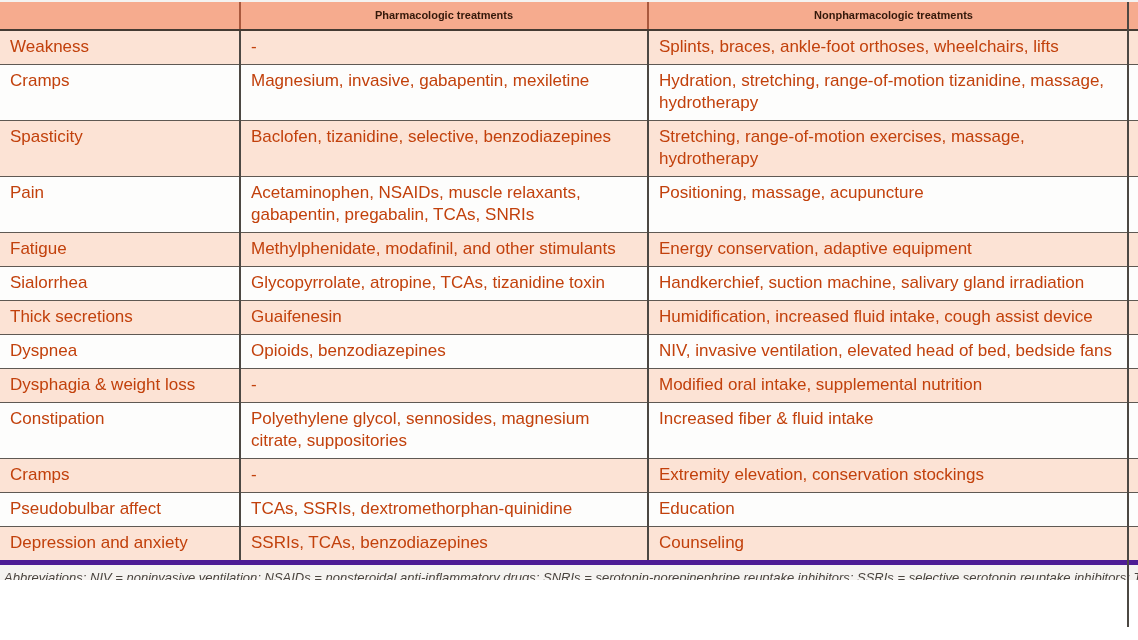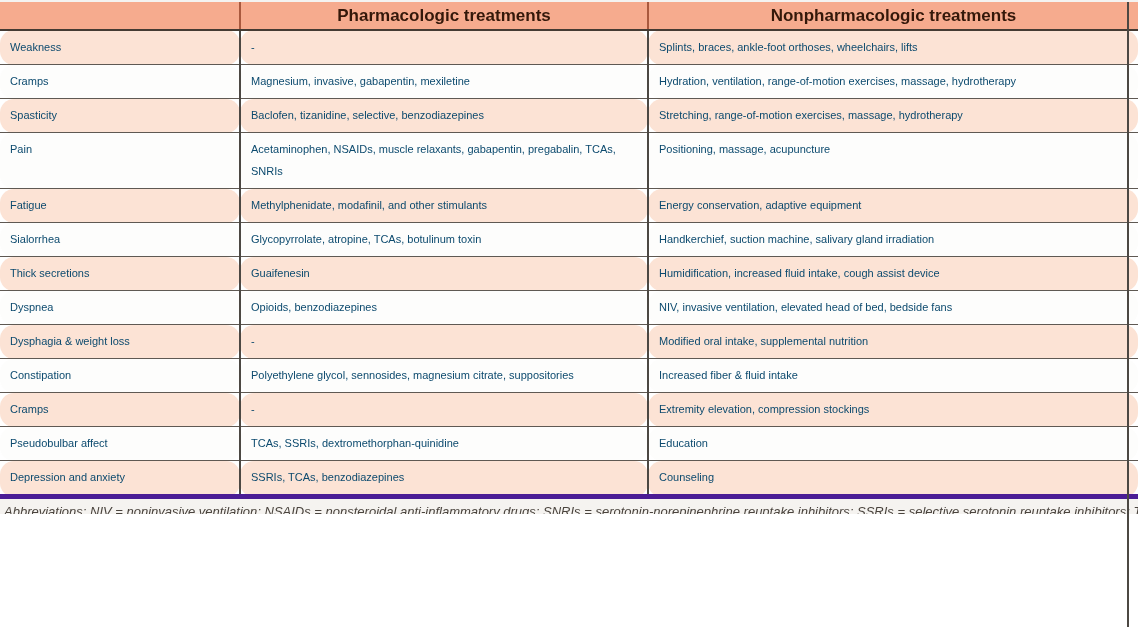--- a/index.html
+++ b/index.html
@@ -22,39 +22,38 @@
     border-collapse: collapse;
     table-layout: fixed;
   }
   col.c1 { width: 240px; }
   col.c2 { width: 408px; }
   col.c3 { width: 490px; }
 
   thead th {
     background: #f6ab8e;
     color: #34180a;
-    font-size: 17px;
+    font-size: 11px;
     font-weight: bold;
     line-height: 21px;
     text-align: center;
     padding: 3px 8px;
     height: 21px;
     border-bottom: 2px solid #453b33;
   }
   thead th.vsep { border-right: 2px solid #a9593e; }
 
   tbody td {
-    color: #0c4a6e;
-    font-size: 11px;
+    color: #c2410c;
+    font-size: 17px;
     line-height: 22px;
     padding: 5px 10px 6px 10px;
     height: 22px;
     vertical-align: top;
     border-bottom: 1px solid #5f5953;
-    border-radius: 14px;
   }
   tbody td.vsep { border-right: 2px solid #4c4843; }
   tbody tr:nth-child(odd)  td { background: #fce3d5; }
   tbody tr:nth-child(even) td { background: #fdfdfc; }
   tbody tr:last-child td { border-bottom: 5px solid #4c1d95; }
 
   .footnote {
     box-sizing: border-box;
     height: 15px;
     overflow: hidden;
@@ -96,40 +95,40 @@
     <tbody>
 
     <tr>
         <td class="vsep">Weakness</td>
         <td class="vsep">-</td>
         <td>Splints, braces, ankle-foot orthoses, wheelchairs, lifts</td>
       </tr>
         <tr>
         <td class="vsep">Cramps</td>
         <td class="vsep">Magnesium, invasive, gabapentin, mexiletine</td>
-        <td>Hydration, ventilation, range-of-motion exercises, massage, hydrotherapy</td>
+        <td>Hydration, stretching, range-of-motion tizanidine, massage, hydrotherapy</td>
       </tr>
         <tr>
         <td class="vsep">Spasticity</td>
         <td class="vsep">Baclofen, tizanidine, selective, benzodiazepines</td>
         <td>Stretching, range-of-motion exercises, massage, hydrotherapy</td>
       </tr>
         <tr>
         <td class="vsep">Pain</td>
         <td class="vsep">Acetaminophen, NSAIDs, muscle relaxants, gabapentin, pregabalin, TCAs, SNRIs</td>
         <td>Positioning, massage, acupuncture</td>
       </tr>
         <tr>
         <td class="vsep">Fatigue</td>
         <td class="vsep">Methylphenidate, modafinil, and other stimulants</td>
         <td>Energy conservation, adaptive equipment</td>
       </tr>
         <tr>
         <td class="vsep">Sialorrhea</td>
-        <td class="vsep">Glycopyrrolate, atropine, TCAs, botulinum toxin</td>
+        <td class="vsep">Glycopyrrolate, atropine, TCAs, tizanidine toxin</td>
         <td>Handkerchief, suction machine, salivary gland irradiation</td>
       </tr>
         <tr>
         <td class="vsep">Thick secretions</td>
         <td class="vsep">Guaifenesin</td>
         <td>Humidification, increased fluid intake, cough assist device</td>
       </tr>
         <tr>
         <td class="vsep">Dyspnea</td>
         <td class="vsep">Opioids, benzodiazepines</td>
@@ -141,21 +140,21 @@
         <td>Modified oral intake, supplemental nutrition</td>
       </tr>
         <tr>
         <td class="vsep">Constipation</td>
         <td class="vsep">Polyethylene glycol, sennosides, magnesium citrate, suppositories</td>
         <td>Increased fiber &amp; fluid intake</td>
       </tr>
         <tr>
         <td class="vsep">Cramps</td>
         <td class="vsep">-</td>
-        <td>Extremity elevation, compression stockings</td>
+        <td>Extremity elevation, conservation stockings</td>
       </tr>
         <tr>
         <td class="vsep">Pseudobulbar affect</td>
         <td class="vsep">TCAs, SSRIs, dextromethorphan-quinidine</td>
         <td>Education</td>
       </tr>
         <tr>
         <td class="vsep">Depression and anxiety</td>
         <td class="vsep">SSRIs, TCAs, benzodiazepines</td>
         <td>Counseling</td>

